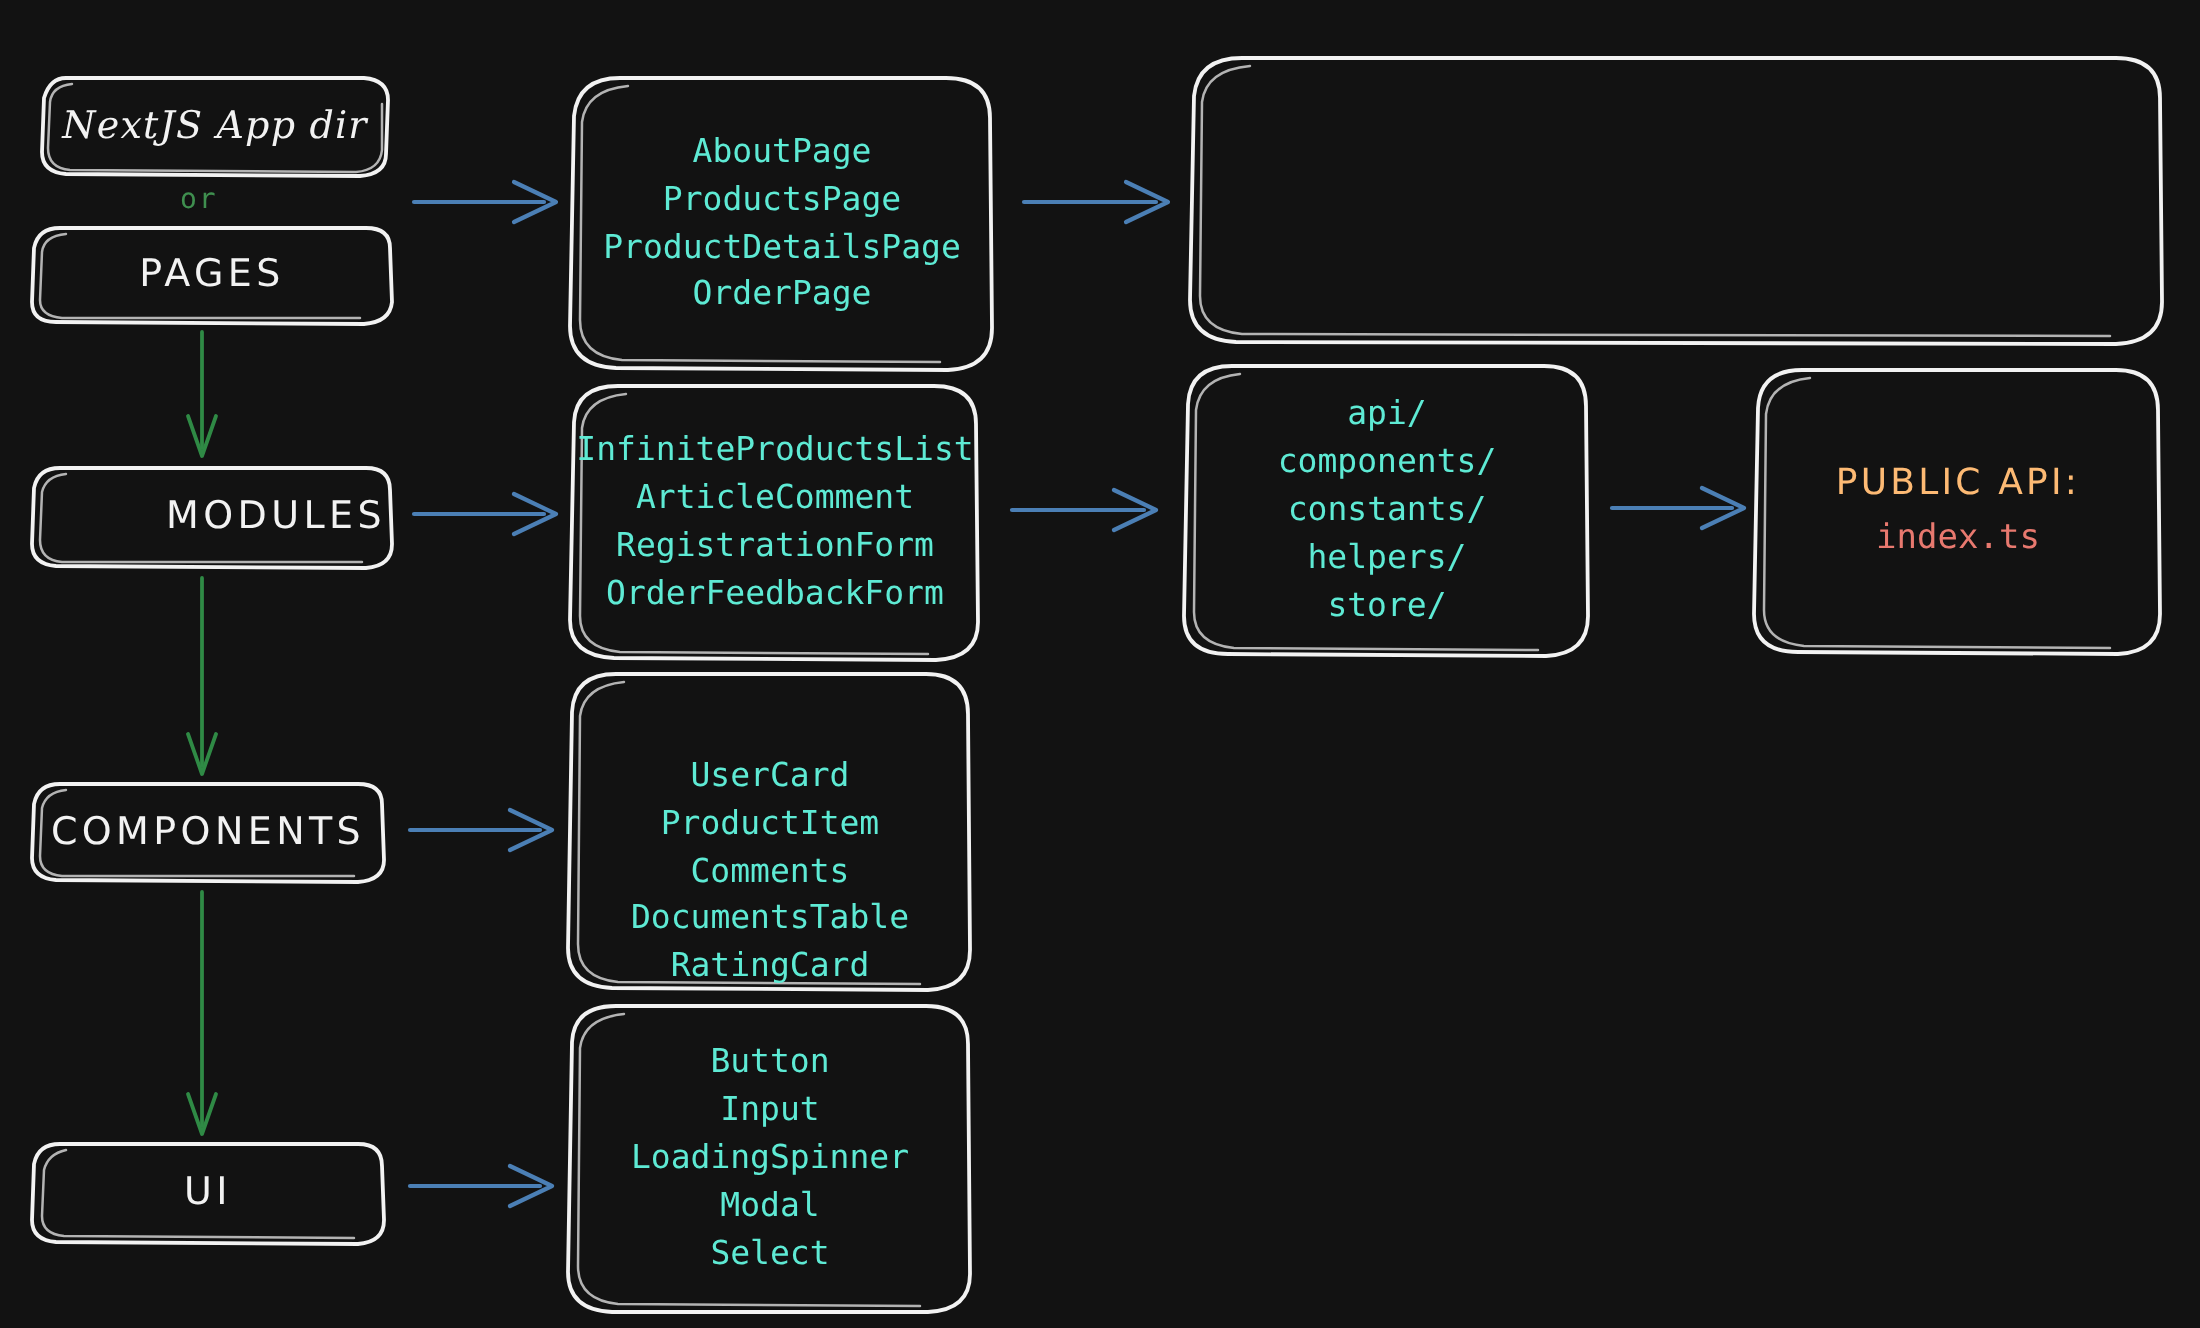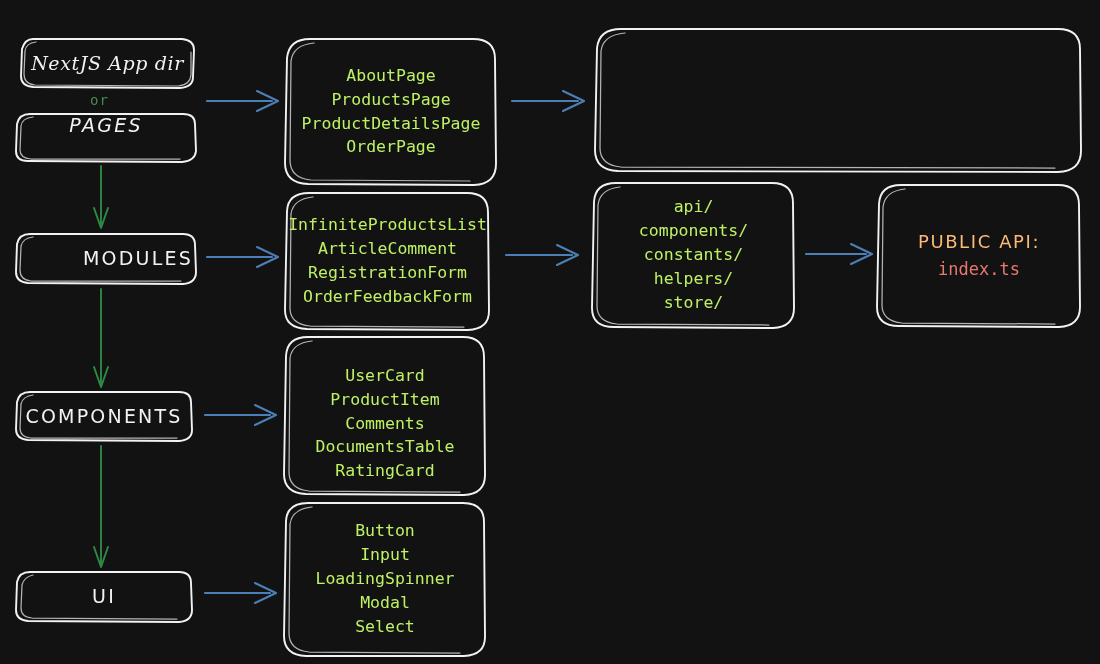--- a/index.html
+++ b/index.html
@@ -47,21 +47,21 @@
   .label-node.script .node-text {
     font-family: "DejaVu Serif", serif;
     font-style: italic;
     font-size: 19px;
     letter-spacing: 0.6px;
   }
   
   .list-node .node-text {
     font-family: "DejaVu Sans Mono", monospace;
     font-size: 16.5px;
-    color: #bef264;
+    color: #5eead4;
     line-height: 1.45;
   }
   .accent-node .node-text {
     font-family: "DejaVu Sans Mono", monospace;
     font-size: 17px;
     color: #e8796f;
     line-height: 1.45;
   }
   .api-node .node-text {
     font-family: "DejaVu Sans", sans-serif;
@@ -201,21 +201,21 @@
       <path class="blue" d="M851 244 L872 254 L851 264"></path>
     </g>
   </svg>
 
   <div class="node label-node script" style="left:20px; top:38px; width:175px; height:50px;">
     <span class="node-text">NextJS App dir</span>
   </div>
 
   <div class="or-label" style="left:90px; top:92px;">or</div>
 
-  <div class="node label-node" style="left:16px; top:101px; width:180px; height:49px;font-style:italic;">
+  <div class="node label-node" style="left:16px; top:113px; width:180px; height:49px;">
     <span class="node-text">PAGES</span>
   </div>
 
   <div class="node label-node" style="left:16px; top:233px; width:180px; height:51px;margin-left:32px;">
     <span class="node-text">MODULES</span>
   </div>
 
   <div class="node label-node" style="left:16px; top:391px; width:176px; height:50px;text-align:right;">
     <span class="node-text">COMPONENTS</span>
   </div>
@@ -231,21 +231,21 @@
 OrderPage</span>
   </div>
 
   <div class="node list-node" style="left:285px; top:192px; width:205px; height:138px;">
     <span class="node-text">InfiniteProductsList
 ArticleComment
 RegistrationForm
 OrderFeedbackForm</span>
   </div>
 
-  <div class="node list-node" style="left:284px; top:344px; width:202px; height:159px;">
+  <div class="node list-node" style="left:284px; top:356px; width:202px; height:159px;">
     <span class="node-text">UserCard
 ProductItem
 Comments
 DocumentsTable
 RatingCard</span>
   </div>
 
   <div class="node list-node" style="left:284px; top:502px; width:202px; height:154px;">
     <span class="node-text">Button
 Input

